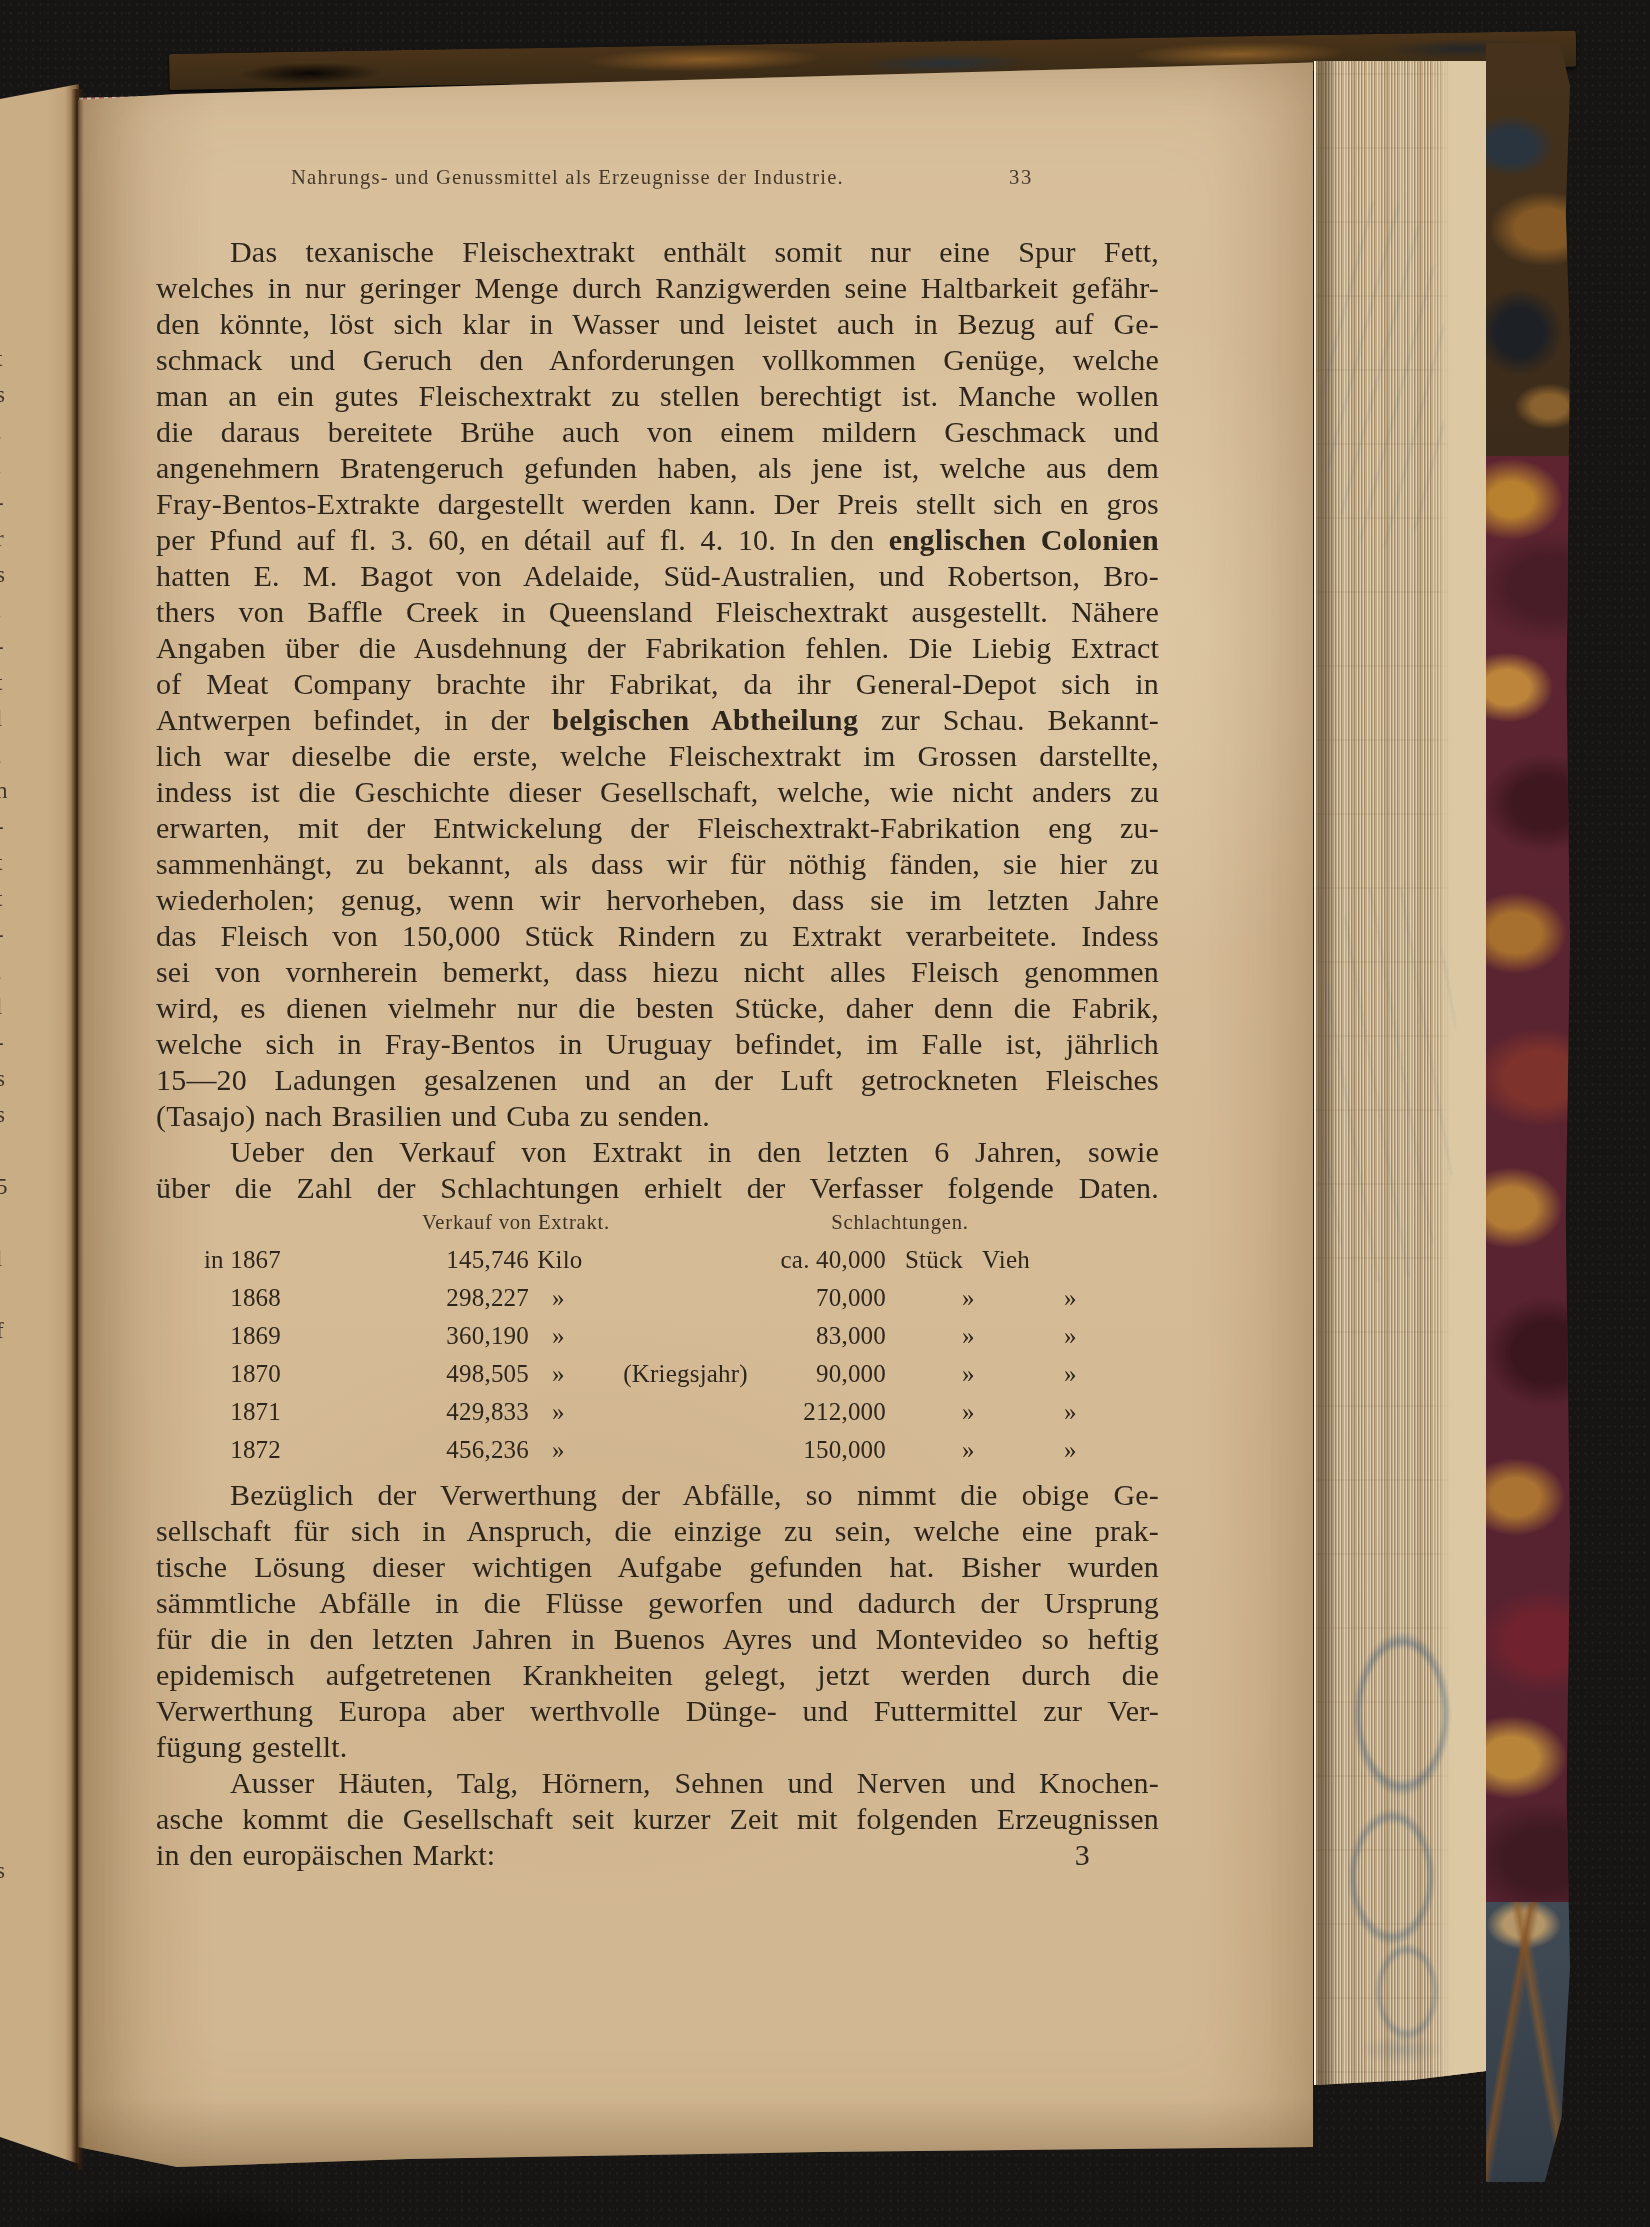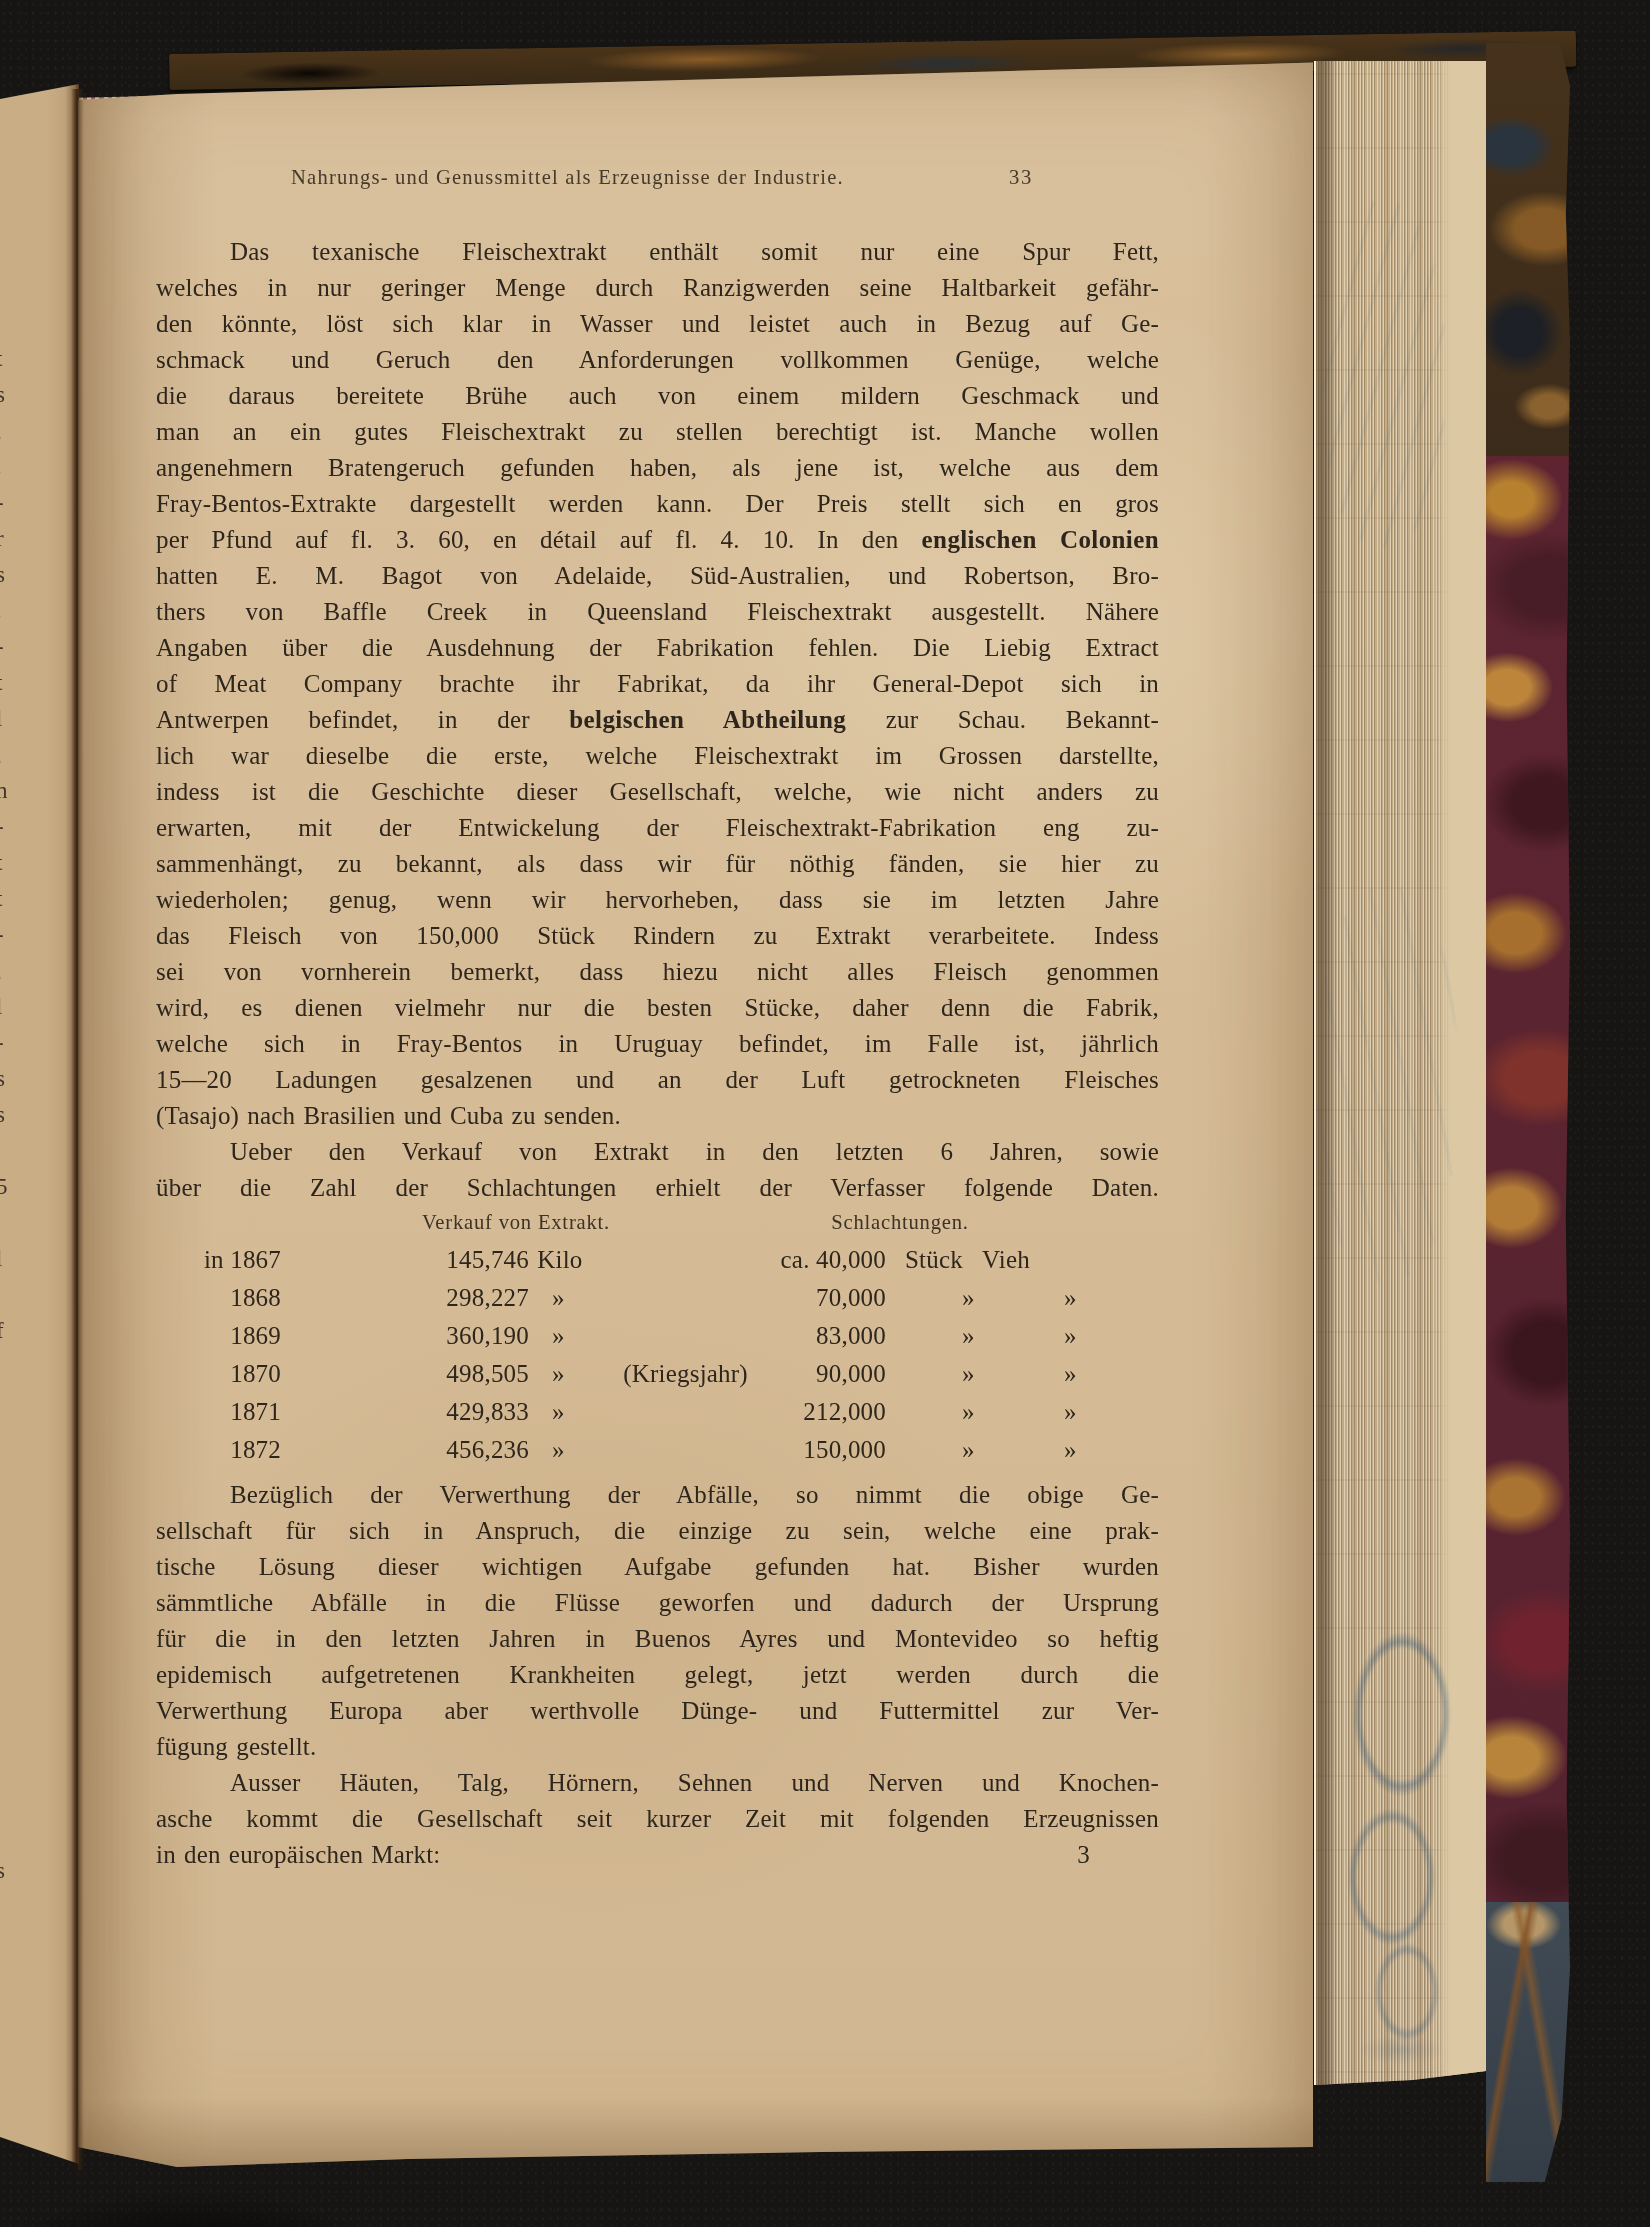--- a/index.html
+++ b/index.html
@@ -100,21 +100,21 @@
       linear-gradient(270deg, rgba(120,85,45,.14), transparent 107px),
       linear-gradient(0deg, rgba(80,50,20,.26), transparent 74px),
       linear-gradient(#d9c09c,#d1b791);
     box-shadow:inset 0 0 124px rgba(95,65,30,.2), inset 0 28px 45px rgba(110,80,45,.16);}
 
   .content{position:absolute;left:78px;top:0;width:1003px;}
   .rhead{position:relative;margin-top:120px;height:33px;font-size:20.6px;color:#45392b;letter-spacing:1.2px;}
   .rtitle{position:absolute;left:135px;}
   .pnum{position:absolute;left:853px;letter-spacing:1.7px;}
 
-  .para{font-size:25px;line-height:36px;color:#2e261d;letter-spacing:0.2px;word-spacing:1.7px;}
+  .para{font-size:30px;line-height:36px;color:#2e261d;letter-spacing:0.2px;word-spacing:1.7px;}
   .p1{margin-top:35px;}
   .p3{margin-top:8.3px;}
   .ln{text-align:justify;text-align-last:justify;}
   .ln.indent{text-indent:74px;}
   .ln.last{text-align-last:left;position:relative;}
   .para b{font-weight:700;letter-spacing:0.4px;}
   .sig{position:absolute;right:69px;top:0;}
 
   .ttable{margin-top:5px;color:#2e261d;}
   .thead{position:relative;height:30px;font-size:20.6px;color:#3c3226;letter-spacing:0.8px;}
@@ -209,22 +209,22 @@
       <div class="rhead">
         <span class="rtitle">Nahrungs- und Genussmittel als Erzeugnisse der Industrie.</span>
         <span class="pnum">33</span>
       </div>
 
       <div class="para p1">
         <div class="ln indent">Das texanische Fleischextrakt enthält somit nur eine Spur Fett,</div>
         <div class="ln">welches in nur geringer Menge durch Ranzigwerden seine Haltbarkeit gefähr-</div>
         <div class="ln">den könnte, löst sich klar in Wasser und leistet auch in Bezug auf Ge-</div>
         <div class="ln">schmack und Geruch den Anforderungen vollkommen Genüge, welche</div>
+        <div class="ln">man an ein gutes Fleischextrakt zu stellen berechtigt ist. Manche wollen</div>
         <div class="ln">die daraus bereitete Brühe auch von einem mildern Geschmack und</div>
-        <div class="ln">man an ein gutes Fleischextrakt zu stellen berechtigt ist. Manche wollen</div>
         <div class="ln">angenehmern Bratengeruch gefunden haben, als jene ist, welche aus dem</div>
         <div class="ln">Fray-Bentos-Extrakte dargestellt werden kann. Der Preis stellt sich en gros</div>
         <div class="ln"><span>per Pfund auf fl. 3. 60, en détail auf fl. 4. 10. In den </span><b>englischen Colonien</b></div>
         <div class="ln">hatten E. M. Bagot von Adelaide, Süd-Australien, und Robertson, Bro-</div>
         <div class="ln">thers von Baffle Creek in Queensland Fleischextrakt ausgestellt. Nähere</div>
         <div class="ln">Angaben über die Ausdehnung der Fabrikation fehlen. Die Liebig Extract</div>
         <div class="ln">of Meat Company brachte ihr Fabrikat, da ihr General-Depot sich in</div>
         <div class="ln"><span>Antwerpen befindet, in der </span><b>belgischen Abtheilung</b><span> zur Schau. Bekannt-</span></div>
         <div class="ln">lich war dieselbe die erste, welche Fleischextrakt im Grossen darstellte,</div>
         <div class="ln">indess ist die Geschichte dieser Gesellschaft, welche, wie nicht anders zu</div>

